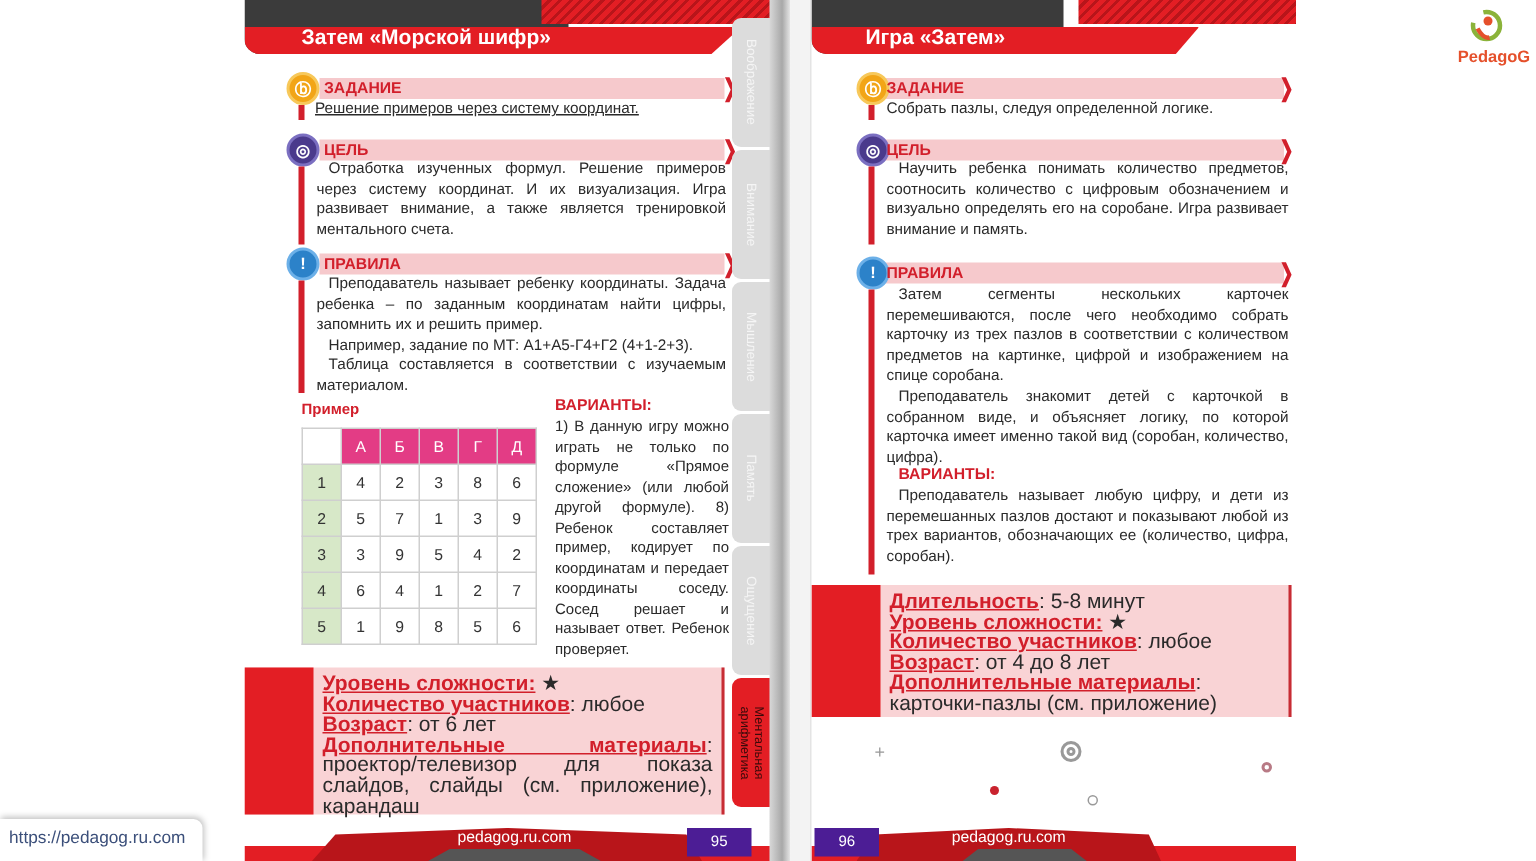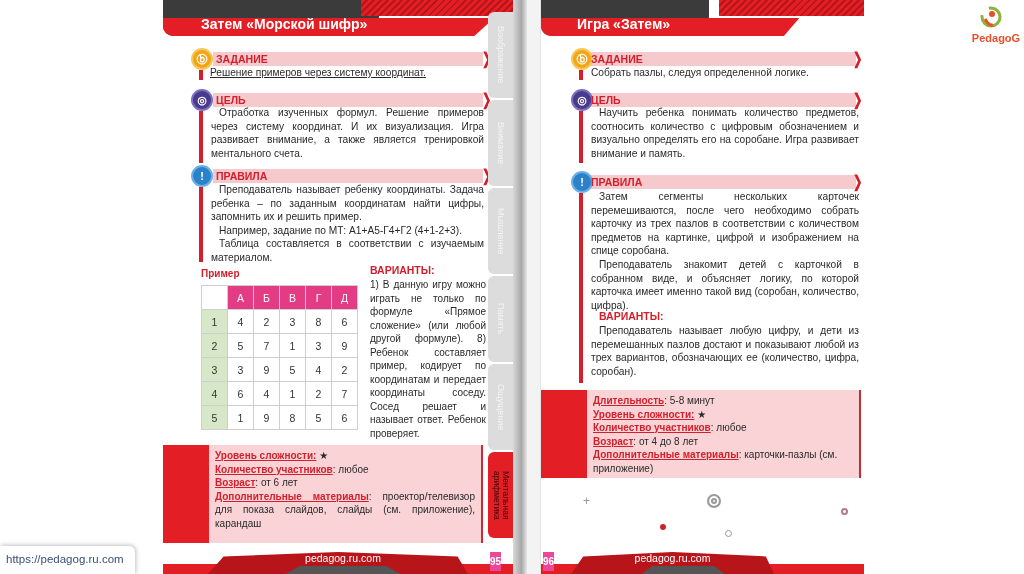--- a/index.html
+++ b/index.html
@@ -53,32 +53,32 @@
   table.coord td { width:26px; height:24px; text-align:center; border:1px solid #cfcfcf; color:#333; }
   table.coord td.hd { background:#e33c85; color:#fff; }
   table.coord td.rn { background:#d7e8c8; }
   table.coord td.corner { background:#fff; }
 
   .variants-title { position:absolute; font-weight:bold; font-size:10.5px; color:#d21f2b; }
 
   
   .info { position:absolute; left:0; background:#f9d3d5; border-right:2px solid #c72c34; }
   .info-red { position:absolute; left:0; top:0; bottom:0; width:46px; background:#e31e24; }
-  .info-lines { position:absolute; left:52px; top:4px; right:6px; font-size:10px; line-height:13.6px; }
+  .info-lines { position:absolute; left:52px; top:4px; right:6px; font-size:14px; line-height:13.6px; }
   .info-lines .k { color:#d21f2b; text-decoration:underline; font-weight:bold; }
 
   
   .footer { position:absolute; left:0; bottom:0; width:100%; height:26px; }
   .footer .base { position:absolute; left:0; bottom:0; width:100%; height:10px; background:#e31e24; }
   .footer .wedge { position:absolute; left:45px; right:55px; bottom:0; height:22px; background:#b8151a;
      clip-path: polygon(0 100%, 6% 20%, 50% 0, 96% 20%, 100% 100%); }
   .footer .dark { position:absolute; left:30%; right:30%; bottom:0; height:8px; background:#555;
      clip-path: polygon(10% 100%, 20% 0, 80% 0, 90% 100%); }
   .footer .site { position:absolute; left:0; right:0; bottom:10px; text-align:center; font-size:10.5px; color:#fff; }
-  .footer .pnum { position:absolute; bottom:3px; font-size:10px; font-weight:bold; color:#fff; background:#ec4899; padding:4px 0; }
+  .footer .pnum { position:absolute; bottom:3px; font-size:10px; font-weight:normal; color:#fff; background:#4c1d95; padding:4px 16px; }
 
   
   .tabs { position:absolute; left:488px; top:12px; width:26px; }
   .tab { position:absolute; left:0; width:26px; height:86px; background:#dcdcdc; border-radius:6px 0 0 6px;
      display:flex; align-items:center; justify-content:center; }
   .tab span { writing-mode: vertical-rl; font-size:9px; color:#f5f5f5; white-space:nowrap; }
   .tab.active { background:#e31e24; }
   .tab.active span { color:#3a0a0a; font-size:8.5px; line-height:9px; white-space:normal; text-align:center; height:80px; }
 
   

